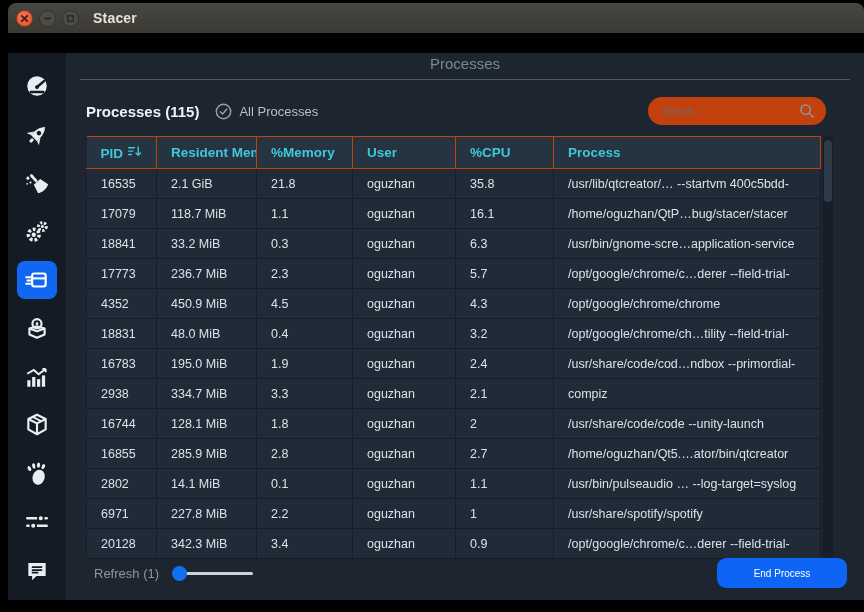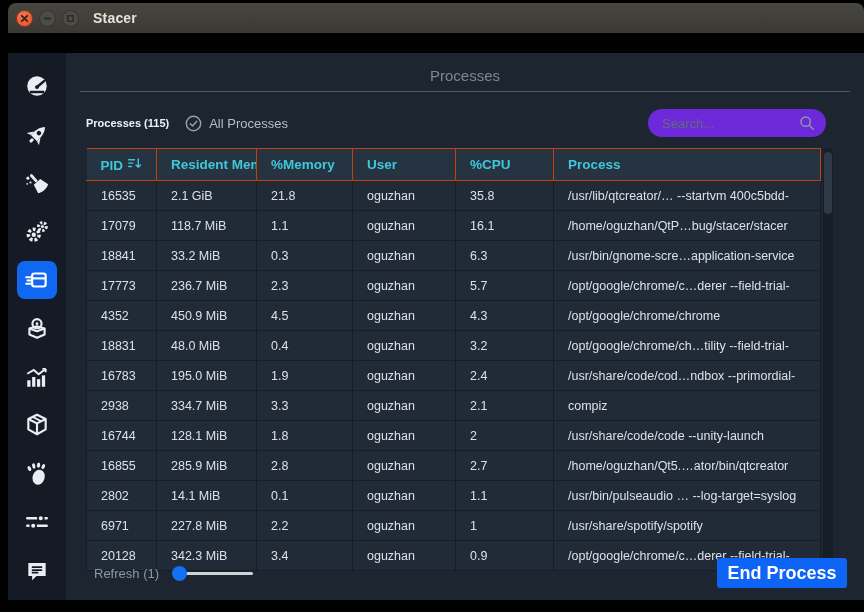--- a/index.html
+++ b/index.html
@@ -17,48 +17,48 @@
   .tb-title { color:#e6e2da; font-weight:bold; font-size:14px; margin-left:8px; letter-spacing:.2px; }
 
   
   .winbody { flex:1; display:flex; min-height:0; }
   .sidebar { width:58px; background:#151b24; display:flex; flex-direction:column; align-items:center; padding-top:14px; flex:0 0 58px; }
   .side-item { width:40px; height:40px; margin-bottom:10px; display:flex; align-items:center; justify-content:center; border-radius:8px; }
   .side-item svg { display:block; }
   .side-item.active { background:#1068f2; }
 
   .main { flex:1; background:#1d2630; position:relative; padding:0 14px; display:flex; flex-direction:column; }
-  .page-title { margin-top:14px; text-align:center; color:#7b8894; font-size:15px; font-weight:normal; }
+  .page-title { margin-top:2px; text-align:center; color:#7b8894; font-size:15px; font-weight:normal; }
   .title-rule { margin-top:7px; border-bottom:1px solid #4e5863; }
 
   .controls { margin-top:16px; display:flex; align-items:center; height:30px; }
-  .section-title { color:#eef2f6; font-size:11px; font-weight:bold; margin-left:6px;text-align:center; }
+  .section-title { color:#eef2f6; font-size:15px; font-weight:bold; margin-left:6px;text-align:center; }
   .chk { display:flex; align-items:center; margin-left:16px; cursor:default; }
   .chk-label { color:#b6bfc8; font-size:13px; margin-left:7px; }
   .spacer { flex:1; }
   .search { position:relative; margin-right:24px; }
-  .search input { width:178px; height:28px; background:#6d28d9; border:none; border-radius:14px; color:#c6cdd4; font-size:13px; padding:0 34px 0 14px; outline:none; font-family:"Liberation Sans",sans-serif; }
+  .search input { width:178px; height:28px; background:#c2410c; border:none; border-radius:14px; color:#c6cdd4; font-size:10px; padding:0 34px 0 14px; outline:none; font-family:"Liberation Sans",sans-serif; }
   .search input::placeholder { color:#616d79; }
   .search .mag { position:absolute; right:11px; top:6px; }
 
   
   .table-wrap { margin-top:10px; margin-left:6px; display:flex; }
   table { border-collapse:collapse; table-layout:fixed; width:734px; }
   th { background:#263341; color:#3fc8dc; font-size:13.5px; font-weight:bold; text-align:left; height:32px; padding:0 0 0 14px; border:1px solid #c2410c; white-space:nowrap; overflow:hidden; }
   td { background:#212b37; color:#dbe1e7; font-size:12.5px; height:30px; padding:0 4px 0 14px; border:1px solid #151d27; white-space:nowrap; overflow:hidden; }
   th.c-pid { border-left:none; }
   .scrollbar { width:10px; height:422px; background:#161e28; margin-left:2px; border-radius:5px; position:relative; }
   .scroll-thumb { position:absolute; top:4px; left:1px; width:8px; height:62px; background:#2e3a47; border-radius:4px; }
 
   
   .footer { position:absolute; left:20px; right:14px; bottom:10px; height:34px; display:flex; align-items:center; }
   .refresh-label { color:#8d98a4; font-size:13px; margin-left:8px; }
   .slider { position:relative; width:80px; height:3px; background:#ccd3da; border-radius:2px; margin-left:14px; }
   .slider-handle { position:absolute; left:-1px; top:-6px; width:15px; height:15px; border-radius:50%; background:#1271f3; }
-  .end-btn { margin-left:auto; margin-right:3px; width:130px; height:30px; background:#0d64f5; border:none; border-radius:3px; color:#fff; font-size:18px; font-family:"Liberation Sans",sans-serif; cursor:pointer;font-weight:bold; }
+  .end-btn { margin-left:auto; margin-right:3px; width:130px; height:30px; background:#0d64f5; border:none; border-radius:9px; color:#fff; font-size:10px; font-family:"Liberation Sans",sans-serif; cursor:pointer; }
 </style>
 </head>
 <body>
 
 <div class="page">
   <div class="window">
 
     <div class="titlebar">
       <div class="tb-btn tb-close">
         <svg width="9" height="9" viewBox="0 0 10 10">

